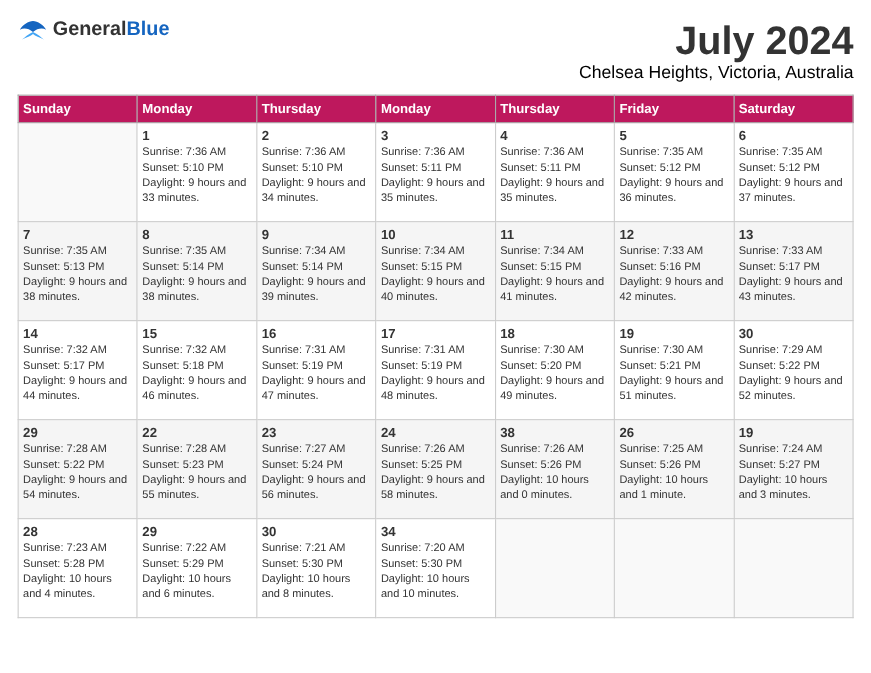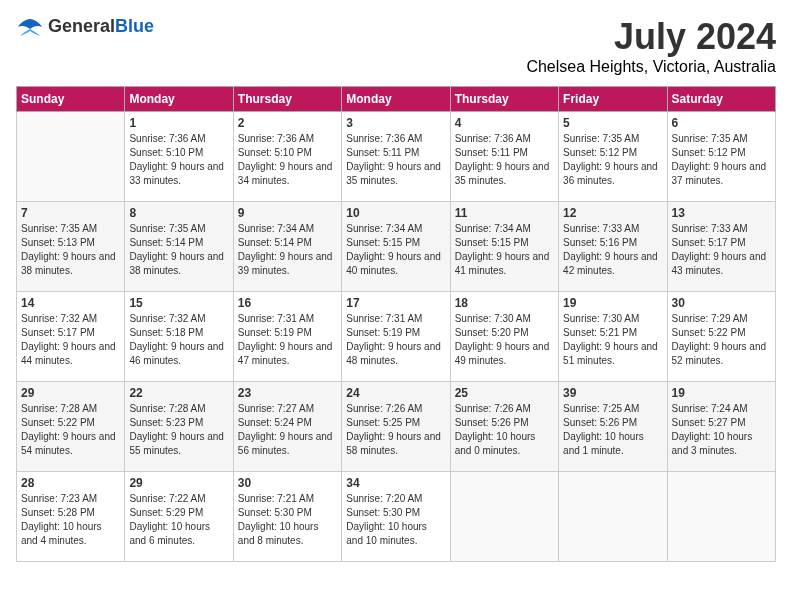--- a/index.html
+++ b/index.html
@@ -267,27 +267,27 @@
           Sunrise: 7:27 AM<br>Sunset: 5:24 PM<br>Daylight: 9 hours and 56 minutes.
         </div>
       </td>
         <td>
         <span class="day-number">24</span>
         <div class="day-info">
           Sunrise: 7:26 AM<br>Sunset: 5:25 PM<br>Daylight: 9 hours and 58 minutes.
         </div>
       </td>
         <td>
-        <span class="day-number">25</span>
+        <span class="day-number">38</span>
         <div class="day-info">
           Sunrise: 7:26 AM<br>Sunset: 5:26 PM<br>Daylight: 10 hours and 0 minutes.
         </div>
       </td>
         <td>
-        <span class="day-number">39</span>
+        <span class="day-number">26</span>
         <div class="day-info">
           Sunrise: 7:25 AM<br>Sunset: 5:26 PM<br>Daylight: 10 hours and 1 minute.
         </div>
       </td>
         <td>
         <span class="day-number">19</span>
         <div class="day-info">
           Sunrise: 7:24 AM<br>Sunset: 5:27 PM<br>Daylight: 10 hours and 3 minutes.
         </div>
       </td>

